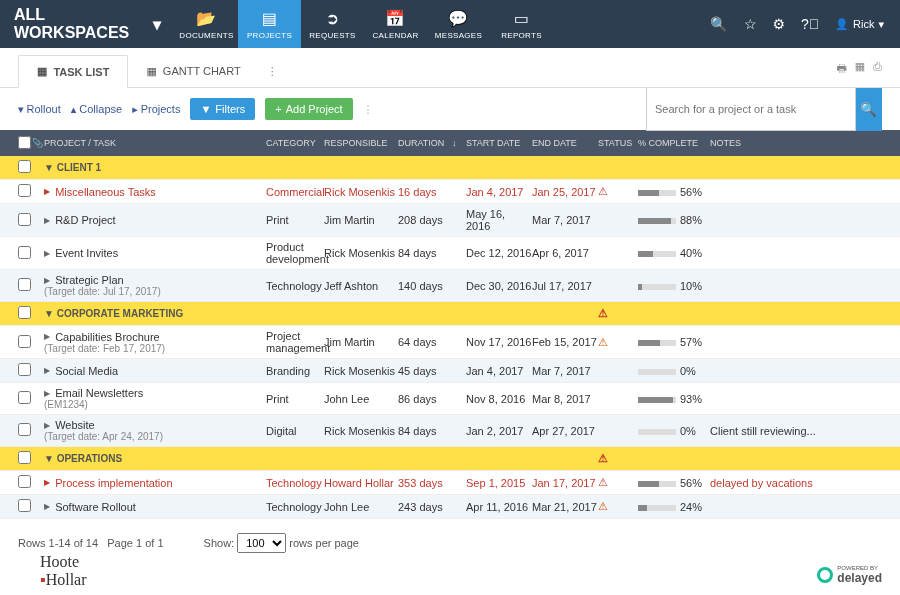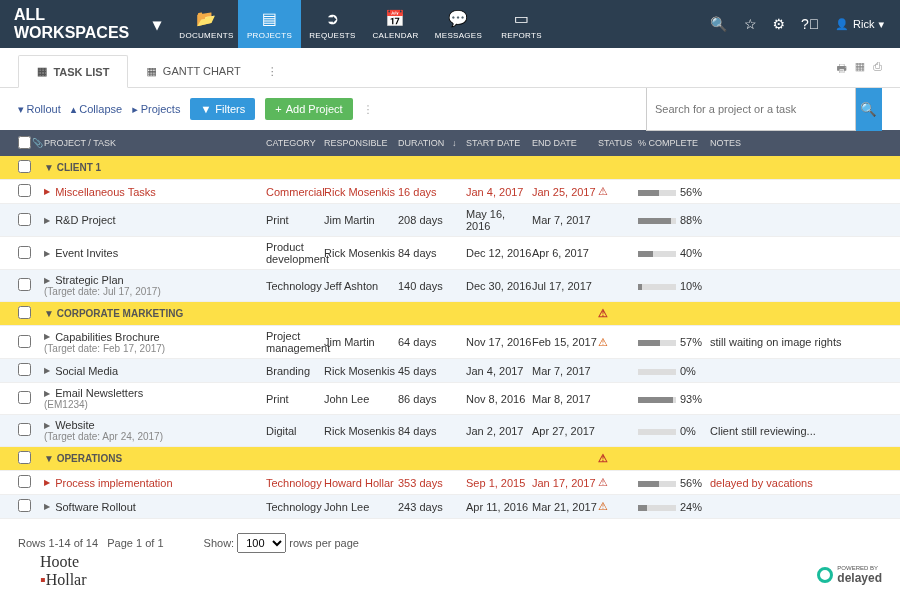--- a/index.html
+++ b/index.html
@@ -258,21 +258,20 @@
           <div class="sub ">(Target date: Feb 17, 2017)</div>
         </span>
         <span class="c-cat ">Project management</span>
         <span class="c-resp ">Jim Martin</span>
         <span class="c-dur ">64 days</span>
         <span class="c-sort"></span>
         <span class="c-sd ">Nov 17, 2016</span>
         <span class="c-ed ">Feb 15, 2017</span>
         <span class="c-stat"><span class="warn">⚠</span></span>
         <span class="c-pc"><span class="pbar"><i style="width:57%"></i></span>57%</span>
-        <span class="c-notes ">still waiting on image rights</span>
       </div>
       <div class="row alt">
         <span class="c-chk"><input type="checkbox" style=""></span>
         <span class="c-att"></span>
         <span class="c-task">
           <span class="tname">
             <span class="tri ">▶</span>
             <span class="">Social Media</span>
           </span>
         </span>

